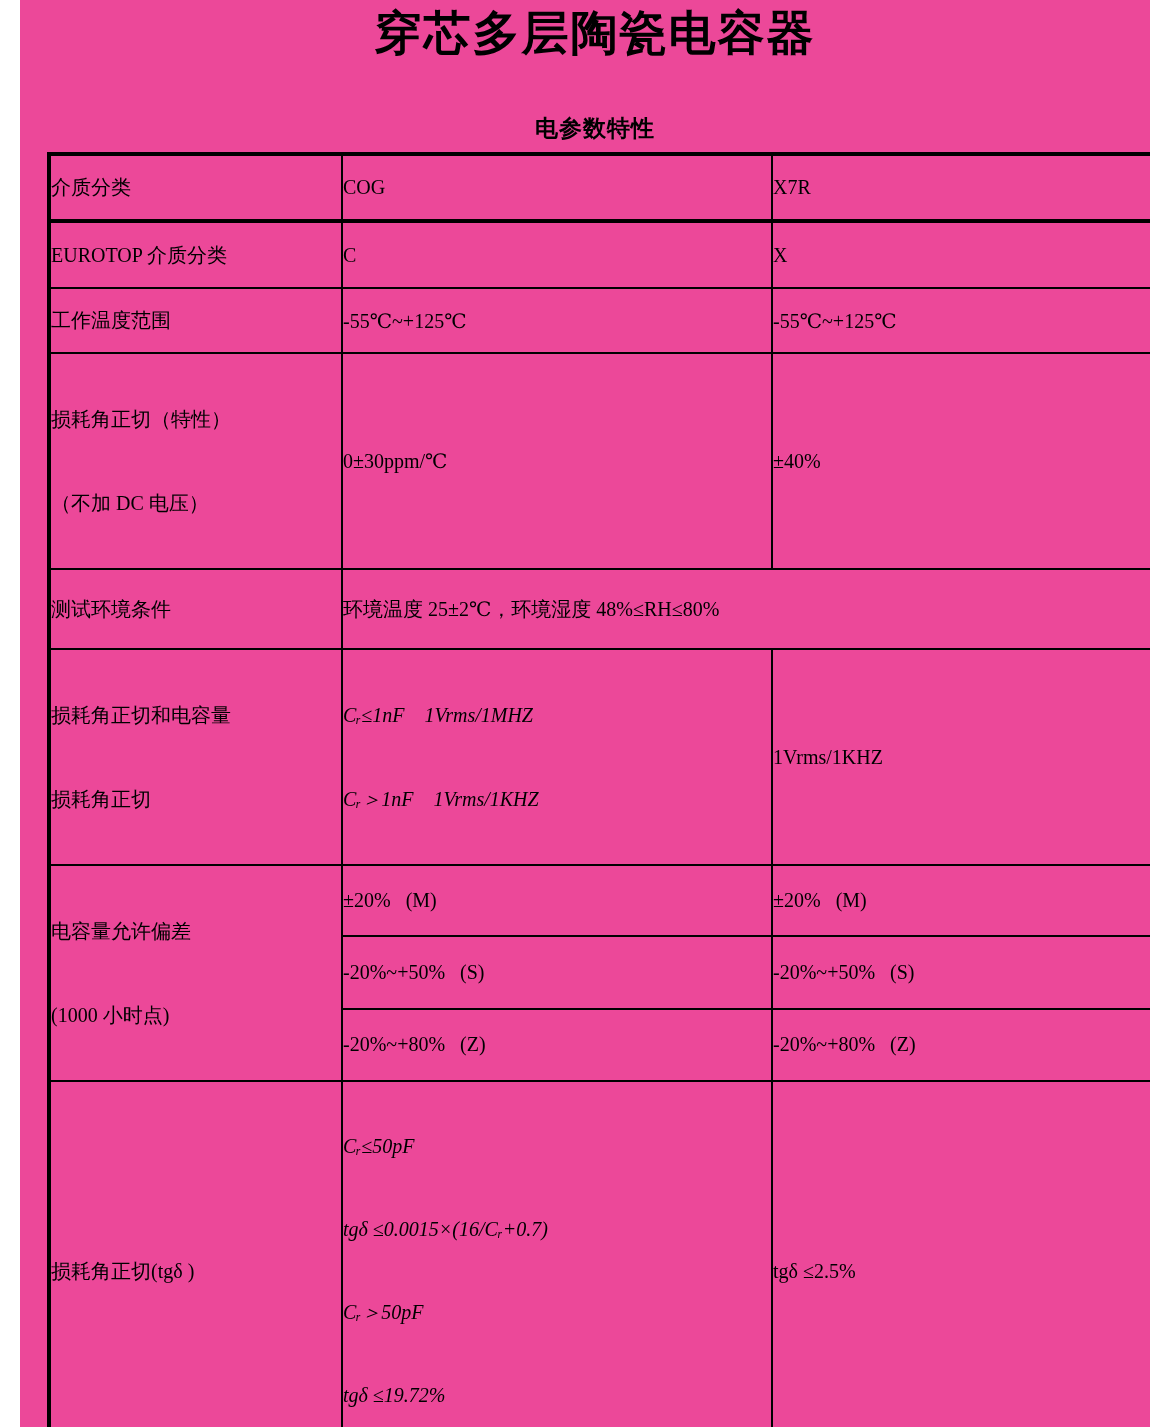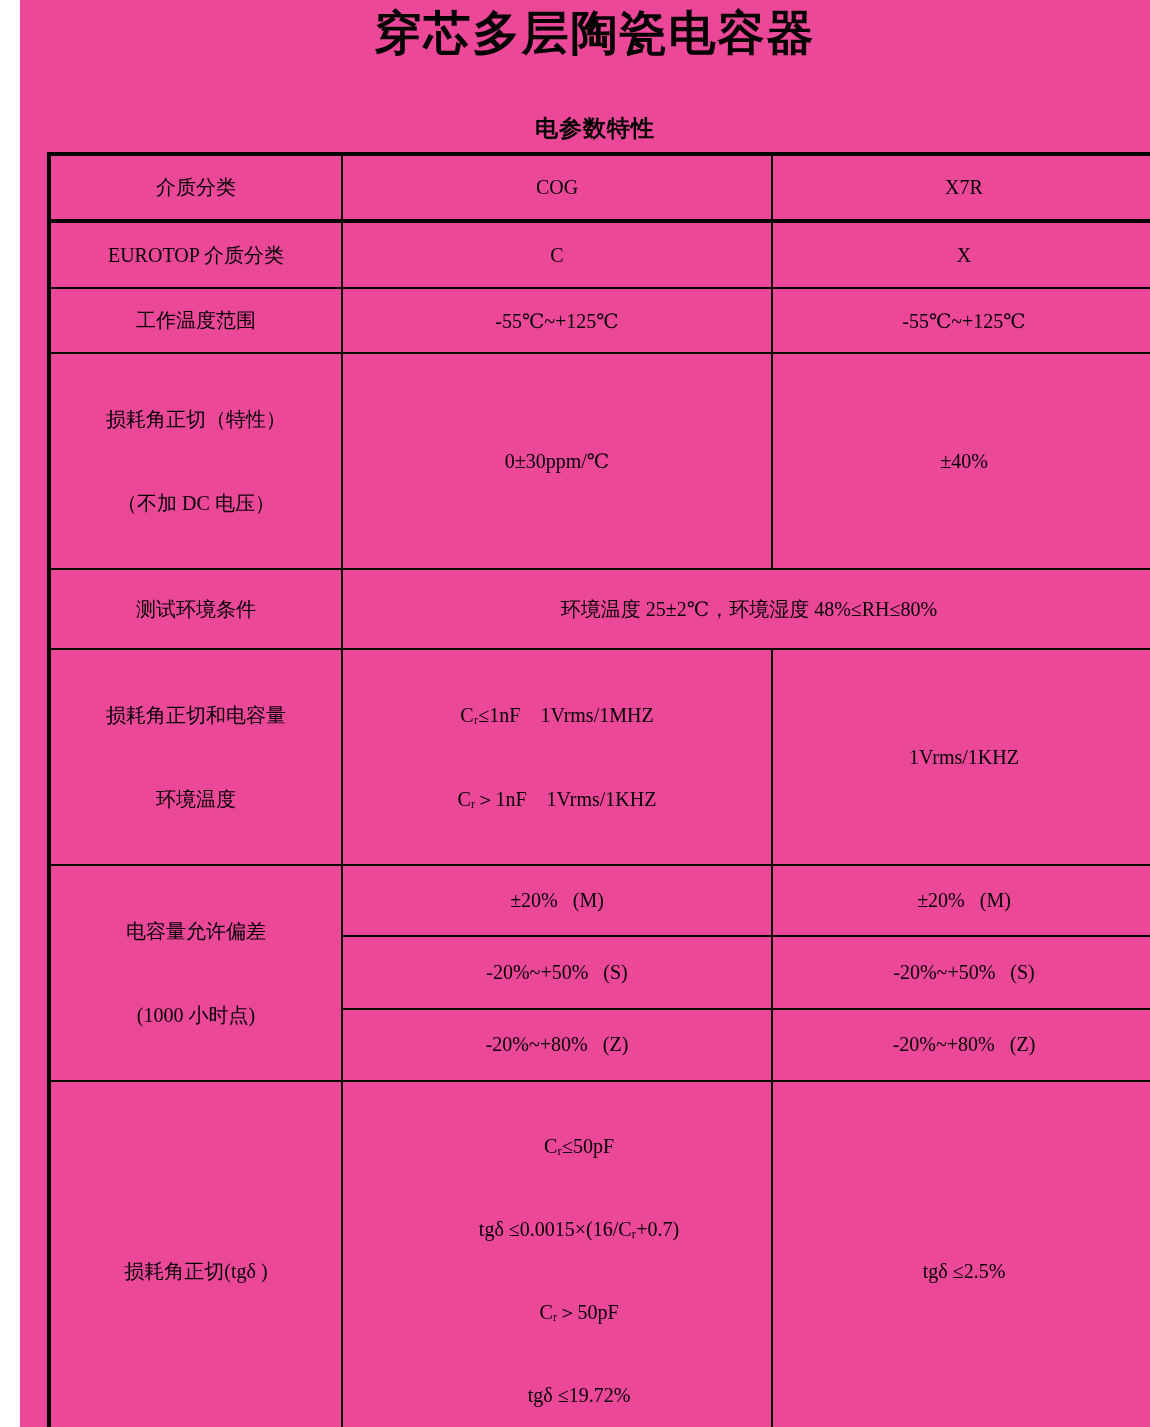--- a/index.html
+++ b/index.html
@@ -38,35 +38,35 @@
   table.params{
     position:absolute;
     left:27px; top:152px;
     width:1108px;
     border-collapse:collapse;
     table-layout:fixed;
     border:4px solid #000;
   }
   table.params td{
     border:2px solid #000;
-    text-align:center;
+    text-align:left;
     vertical-align:middle;
     font-size:20px;
     padding:0;
     white-space:pre-wrap;
     overflow:hidden;
   }
   tr.thickbelow td{border-bottom:4px solid #000;}
   
   .h67{height:67px}.h65{height:65px}.h77{height:77px}.h64{height:80px}
   .h76{height:76px}.h66{height:66px}.h150{height:150px}
   
-  td.leftpad{text-align:left;padding-left:24px;padding-right:12px;}
+  td.leftpad{text-align:left;padding-left:24px;padding-right:12px;font-style:italic;}
   .ln38{line-height:38px;}
-  .ln37{line-height:37px;padding-left:44px;}
+  .ln37{line-height:37px;}
 </style>
 </head>
 <body>
 
 <div class="page">
 
   <h1 class="doc-title">穿芯多层陶瓷电容器</h1>
   <h2 class="sec-title">电参数特性</h2>
 
   <table class="params">
@@ -106,21 +106,21 @@
       </tr>
 
       <tr class="h64">
         <td colspan="2">测试环境条件</td>
         <td colspan="2">环境温度 25±2℃，环境湿度 48%≤RH≤80%</td>
       </tr>
 
       <tr class="h76">
         <td colspan="2">
           <div class="ln38">损耗角正切和电容量</div>
-          <div class="ln38">环境温度</div>
+          <div class="ln38">损耗角正切</div>
         </td>
         <td class="leftpad">
           <div class="ln38">Cᵣ≤1nF    1Vrms/1MHZ</div>
           <div class="ln38">Cᵣ＞1nF    1Vrms/1KHZ</div>
         </td>
         <td>1Vrms/1KHZ</td>
       </tr>
 
       <tr class="h65">
         <td colspan="2" rowspan="3">

